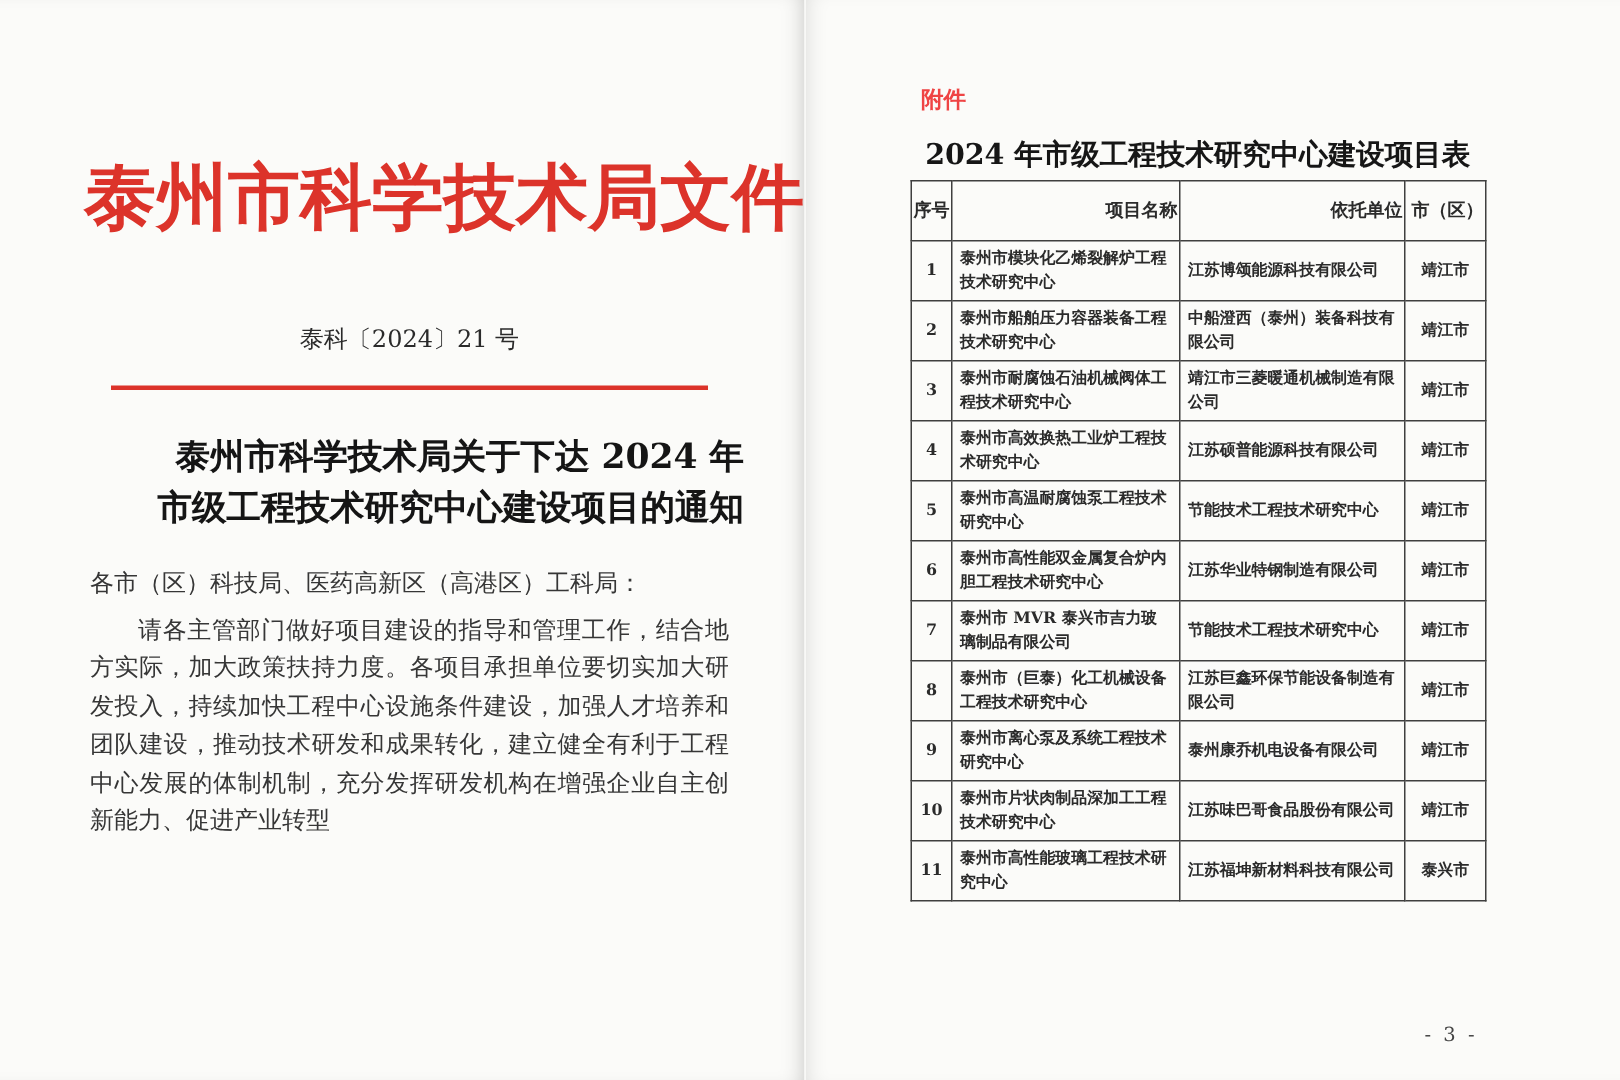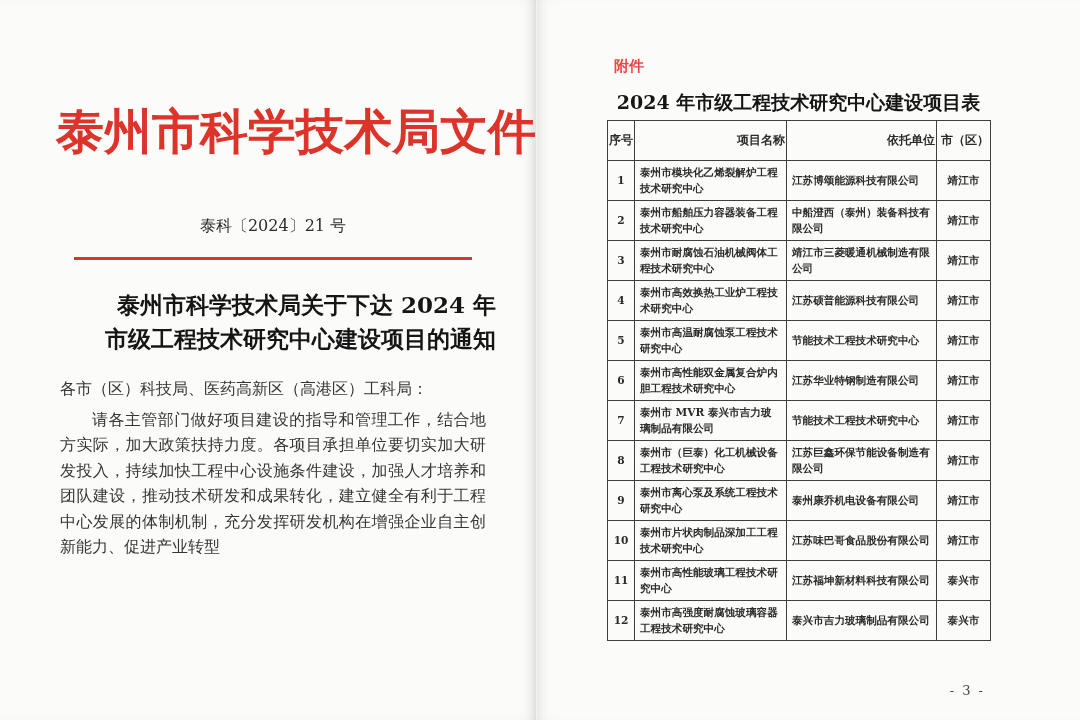--- a/index.html
+++ b/index.html
@@ -149,25 +149,19 @@
           <td class="name">泰州市片状肉制品深加工工程技术研究中心</td>
           <td class="unit">江苏味巴哥食品股份有限公司</td>
           <td class="city">靖江市</td>
         </tr>
         <tr>
           <td class="no">11</td>
           <td class="name">泰州市高性能玻璃工程技术研究中心</td>
           <td class="unit">江苏福坤新材料科技有限公司</td>
           <td class="city">泰兴市</td>
         </tr>
-        <tr>
-          <td class="no">12</td>
-          <td class="name">泰州市高强度耐腐蚀玻璃容器工程技术研究中心</td>
-          <td class="unit">泰兴市吉力玻璃制品有限公司</td>
-          <td class="city">泰兴市</td>
-        </tr>
       </tbody>
     </table>
 
     <div class="page-num">- 3 -</div>
   </div>
 
 </div>
 
 </body></html>

